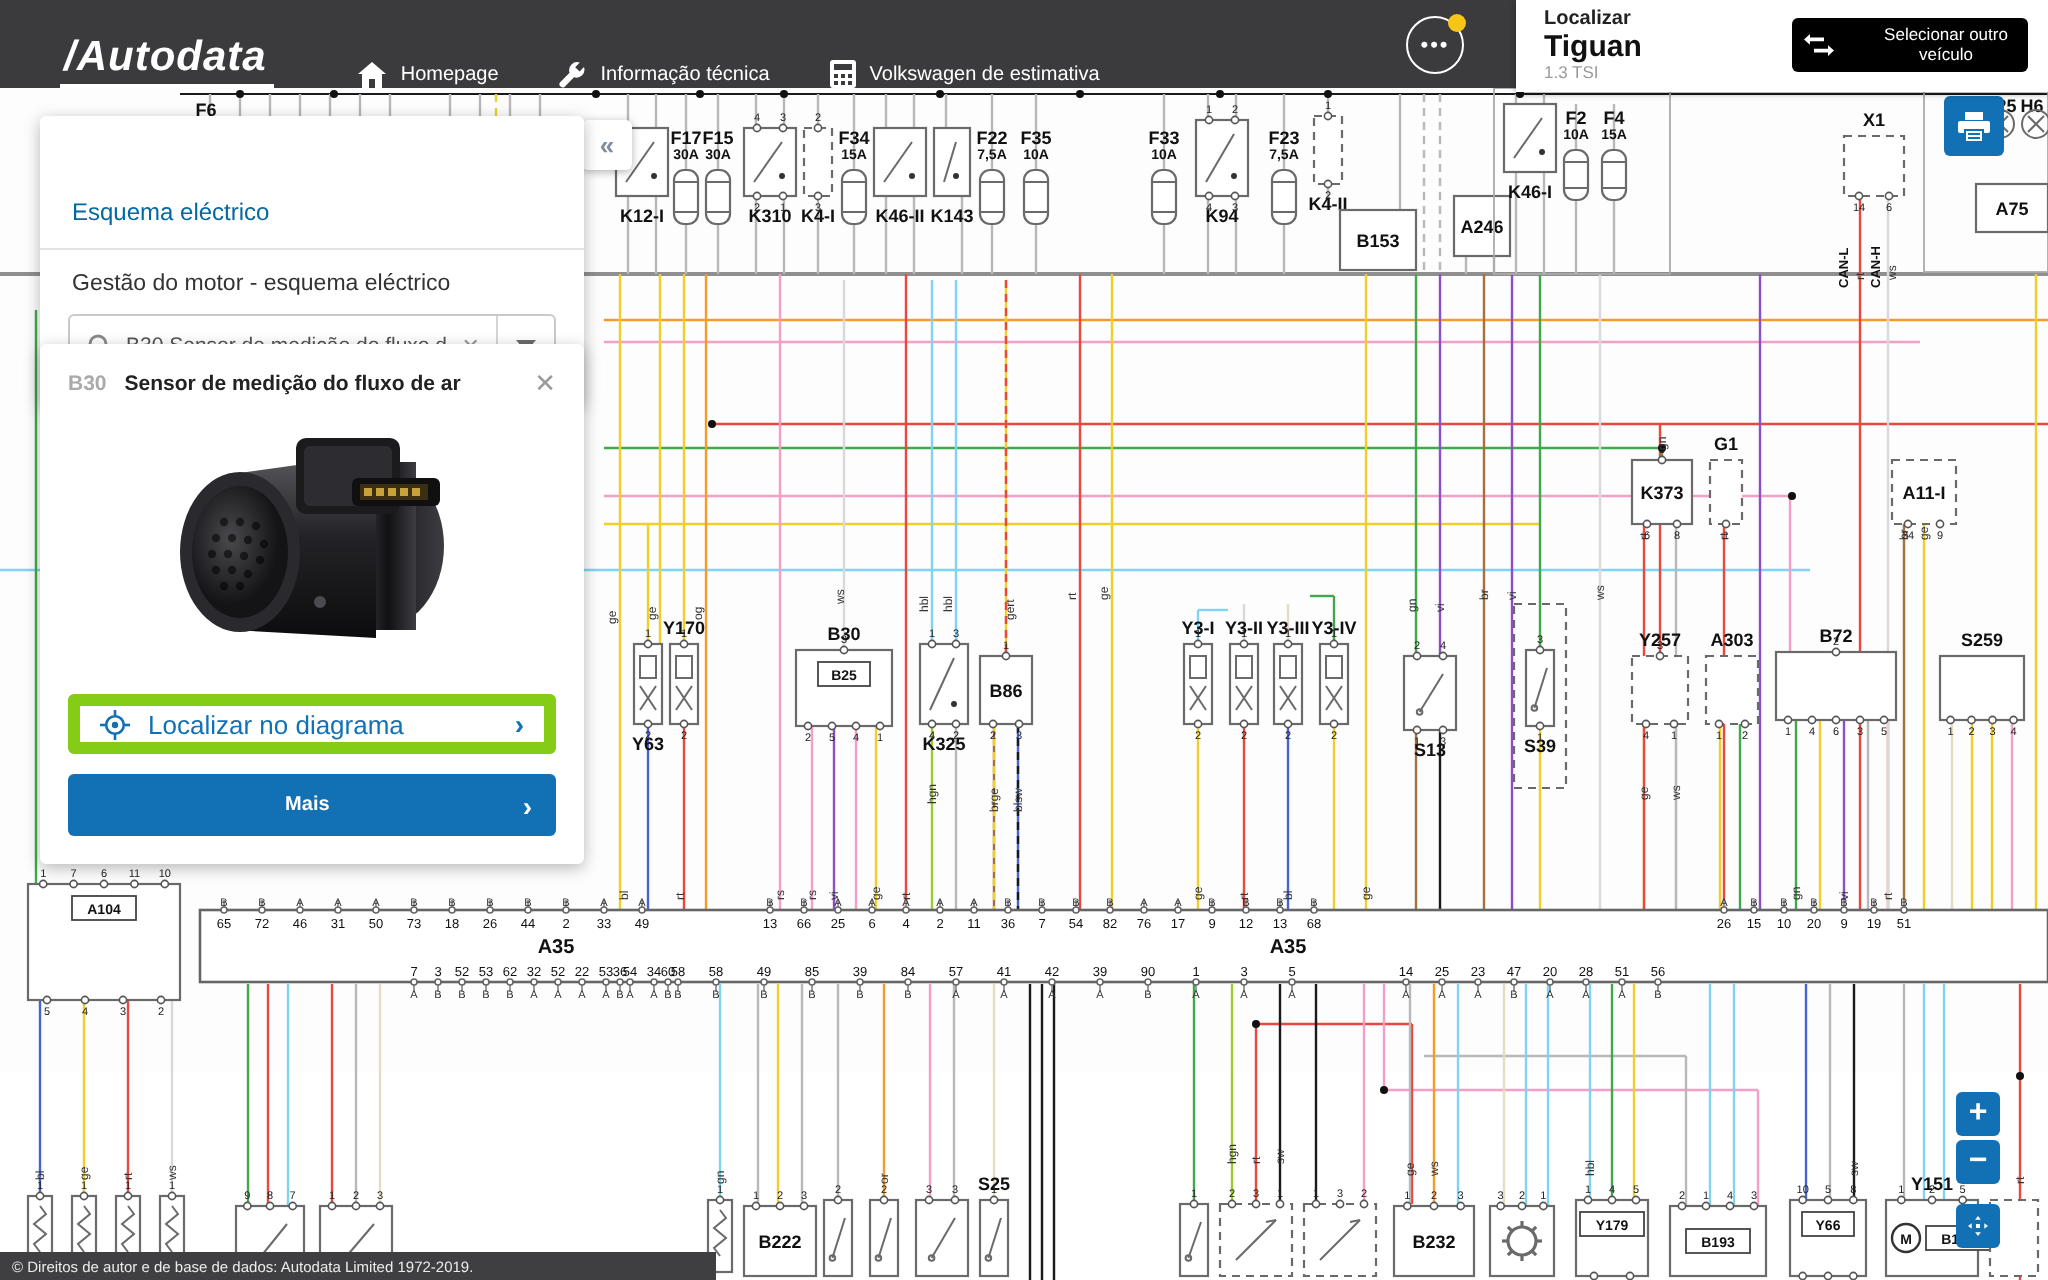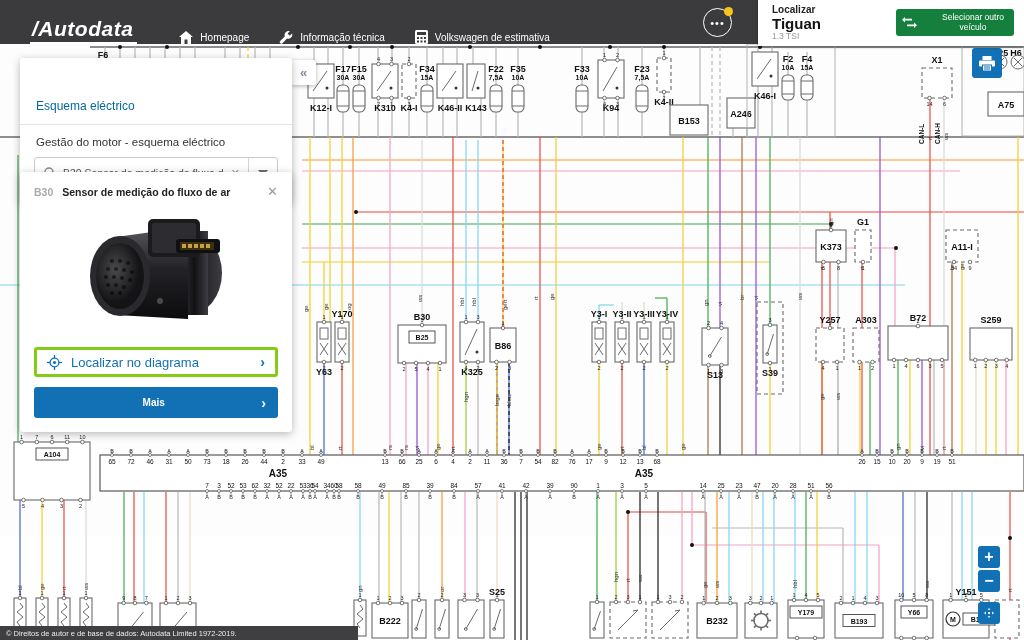--- a/index.html
+++ b/index.html
@@ -12,21 +12,21 @@
   .nav{display:flex;align-items:center;margin-left:42px;gap:30px;}
   .nav-item{display:flex;align-items:center;gap:7px;color:#fff;font-size:10px;cursor:pointer;}
   .nav-item svg{display:block;}
   .dots-btn{position:absolute;right:292px;top:8px;width:27px;height:27px;border-radius:50%;border:1.6px solid #fff;display:flex;align-items:center;justify-content:center;color:#fff;font-size:11px;letter-spacing:1px;}
   .dots-badge{position:absolute;right:-2px;top:-2px;width:9px;height:9px;border-radius:50%;background:#f5c518;}
   .veh{position:absolute;right:0;top:0;width:266px;height:46px;background:#fff;box-shadow:0 1px 3px rgba(0,0,0,.35);display:flex;align-items:center;}
   .veh-txt{margin-left:14px;line-height:1.05;}
   .veh-make{font-size:10px;font-weight:bold;color:#222;}
   .veh-model{font-size:15px;font-weight:bold;color:#111;}
   .veh-eng{font-size:8.5px;color:#9a9a9a;}
-  .veh-btn{position:absolute;right:10px;top:9px;width:118px;height:27px;background:#15803d;border:none;border-radius:3px;color:#fff;display:flex;align-items:center;gap:21px;cursor:pointer;padding:0 6px;}
+  .veh-btn{position:absolute;right:10px;top:9px;width:118px;height:27px;background:#000000;border:none;border-radius:3px;color:#fff;display:flex;align-items:center;gap:21px;cursor:pointer;padding:0 6px;}
   .veh-btn .lbl{font-size:8.5px;line-height:1.15;text-align:center;flex:1;}
   
   .diagram{position:absolute;top:44px;left:0;width:1024px;height:492px;background:#fdfdfd;}
   svg text{font-family:"Liberation Sans",sans-serif;}
   .cl{font-size:9px;font-weight:bold;fill:#111;}
   .sub{font-size:7px;font-weight:bold;fill:#111;}
   .pin{font-size:5.5px;fill:#222;}
   .wl{font-size:6px;fill:#333;}
   .can{font-size:6.5px;font-weight:bold;fill:#111;}
   .bus{font-size:6.5px;fill:#111;}
@@ -43,21 +43,21 @@
   .search .val{flex:1;font-size:10.5px;color:#555;white-space:nowrap;overflow:hidden;}
   .search .clr{color:#9a9a9a;font-size:11px;padding:0 8px;cursor:pointer;}
   .search .dd{width:28px;height:100%;border-left:1px solid #d5d5d5;display:flex;align-items:center;justify-content:center;cursor:pointer;}
   .caret{width:0;height:0;border-left:5px solid transparent;border-right:5px solid transparent;border-top:6px solid #6d6d6d;}
   .p2{left:20px;top:172px;width:272px;padding-bottom:14px;}
   .p2-head{display:flex;align-items:center;padding:12px 14px 6px;}
   .p2-code{font-size:10.5px;color:#aaa;font-weight:bold;margin-right:9px;}
   .p2-title{font-size:10.5px;font-weight:bold;color:#222;flex:1;}
   .p2-x{color:#9a9a9a;font-size:13px;cursor:pointer;}
   .p2-img{width:160px;height:128px;margin:4px auto 10px;display:block;}
-  .btn-loc{margin:0 14px 10px;height:30px;border:3px solid #84cc16;border-radius:3px;background:#fff;display:flex;align-items:center;gap:9px;padding:0 10px;cursor:pointer;width:244px;box-sizing:border-box;}
+  .btn-loc{margin:0 14px 10px;height:30px;border:6px solid #84cc16;border-radius:3px;background:#fff;display:flex;align-items:center;gap:9px;padding:0 10px;cursor:pointer;width:244px;box-sizing:border-box;}
   .btn-loc .t{color:#1271b5;font-size:13px;flex:1;text-align:left;}
   .btn-more{margin:0 14px;height:31px;border:none;border-radius:3px;background:#1271b5;display:flex;align-items:center;padding:0 12px;cursor:pointer;width:244px;box-sizing:border-box;}
   .btn-more .t{color:#fff;font-size:10px;font-weight:bold;flex:1;text-align:center;}
   .chev{color:#1271b5;font-weight:bold;font-size:14px;}
   .chev.w{color:#fff;}
   .collapse{position:absolute;left:291px;top:60px;width:25px;height:25px;background:#fff;border-radius:3px;box-shadow:0 1px 4px rgba(0,0,0,.3);z-index:19;display:flex;align-items:center;justify-content:center;color:#7d8fa0;font-size:13px;font-weight:bold;cursor:pointer;}
   
   .sqbtn{position:absolute;background:#1271b5;border:none;border-radius:3px;color:#fff;display:flex;align-items:center;justify-content:center;cursor:pointer;z-index:15;}
   .print{left:972px;top:48px;width:30px;height:30px;}
   .zplus{left:978px;top:546px;width:22px;height:22px;font-size:16px;font-weight:bold;}

